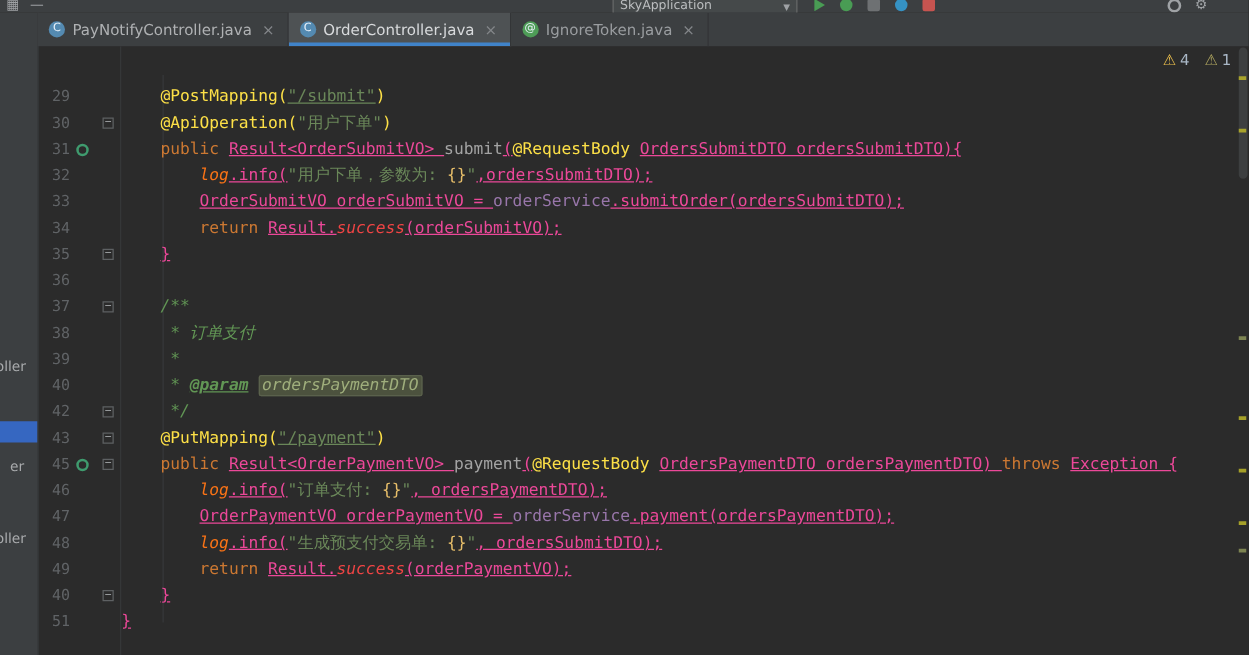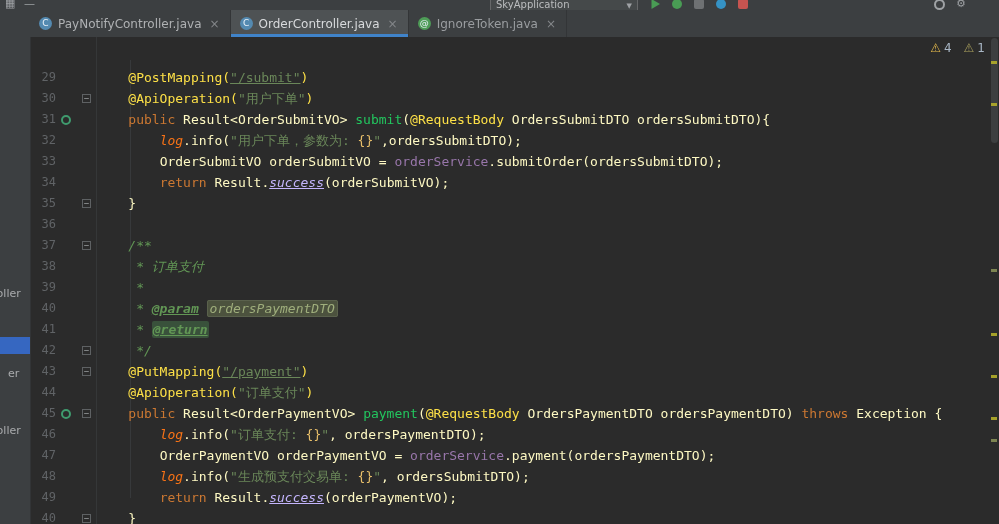--- a/index.html
+++ b/index.html
@@ -45,25 +45,25 @@
   .gfold{flex:0 0 21px;display:flex;align-items:center;justify-content:center;}
   .map-icon{width:10px;height:10px;border-radius:50%;border:2px solid #3F9B6E;box-sizing:border-box;}
   .fold-box{width:9px;height:9px;border:1px solid #5E6163;background:#2B2B2B;color:#9DA0A2;
             font-size:9px;line-height:7px;text-align:center;box-sizing:border-box;}
   .code{white-space:pre;flex:1;overflow:hidden;color:#A9B7C6;}
   
   .s-ann{color:#fde047;}
   .s-kw{color:#CC7832;}
   .s-str{color:#6A8759;}
   .s-strlink{color:#6A8759;text-decoration:underline;}
-  .s-m{color:#22c55e;}
-  .s-sm{color:#c4b5fd;font-style:italic;text-decoration:underline;}
+  .s-m{color:#a3a3a3;}
+  .s-sm{color:#ef4444;font-style:italic;}
   .s-fld{color:#9876AA;}
   .s-sfld{color:#f97316;font-style:italic;}
-  .s-p{color:#fef9c3;}
+  .s-p{color:#ec4899;text-decoration:underline;}
   .s-doc{color:#629755;font-style:italic;}
   .s-dt{color:#629755;font-style:italic;font-weight:bold;text-decoration:underline;}
   .s-dth{color:#629755;font-style:italic;font-weight:bold;text-decoration:underline;background:#39513B;border-radius:2px;padding:1px 1px;}
   .s-dv{color:#9FAE7C;font-style:italic;background:#4C523E;border:1px solid #5A614C;border-radius:2px;padding:0 2px;}
   .s-ph{color:#E8BF6A;}
   
   .inspections{position:absolute;top:4px;right:14px;display:flex;gap:12px;align-items:center;z-index:3;}
   .insp{display:flex;gap:3px;align-items:center;font-size:12px;color:#A9B7C6;}
   .warn-ic{color:#EABE4C;font-size:12px;}
   .weak-ic{color:#ADA35E;font-size:12px;}
@@ -195,46 +195,34 @@
         <span class="gfold"></span>
         <span class="code">    <span class="s-doc"> *</span></span>
       </div>
       <div class="row">
         <span class="ln">40</span>
         <span class="gic"></span>
         <span class="gfold"></span>
         <span class="code">    <span class="s-doc"> * </span><span class="s-dt">@param</span><span class="s-doc"> </span><span class="s-dv">ordersPaymentDTO</span></span>
       </div>
       <div class="row">
-        <span class="ln">41</span>
-        <span class="gic"></span>
-        <span class="gfold"></span>
-        <span class="code">    <span class="s-doc"> * </span><span class="s-dth">@return</span></span>
-      </div>
-      <div class="row">
         <span class="ln">42</span>
         <span class="gic"></span>
         <span class="gfold">
           <span class="fold-box">−</span>
         </span>
         <span class="code">    <span class="s-doc"> */</span></span>
       </div>
       <div class="row">
         <span class="ln">43</span>
         <span class="gic"></span>
         <span class="gfold">
           <span class="fold-box">−</span>
         </span>
         <span class="code">    <span class="s-ann">@PutMapping(</span><span class="s-strlink">"/payment"</span><span class="s-ann">)</span></span>
-      </div>
-      <div class="row">
-        <span class="ln">44</span>
-        <span class="gic"></span>
-        <span class="gfold"></span>
-        <span class="code">    <span class="s-ann">@ApiOperation(</span><span class="s-str">"订单支付"</span><span class="s-ann">)</span></span>
       </div>
       <div class="row">
         <span class="ln">45</span>
         <span class="gic">
           <span class="map-icon"></span>
         </span>
         <span class="gfold">
           <span class="fold-box">−</span>
         </span>
         <span class="code">    <span class="s-kw">public </span><span class="s-p">Result&lt;OrderPaymentVO&gt; </span><span class="s-m">payment</span><span class="s-p">(</span><span class="s-ann">@RequestBody </span><span class="s-p">OrdersPaymentDTO ordersPaymentDTO) </span><span class="s-kw">throws </span><span class="s-p">Exception {</span></span>

